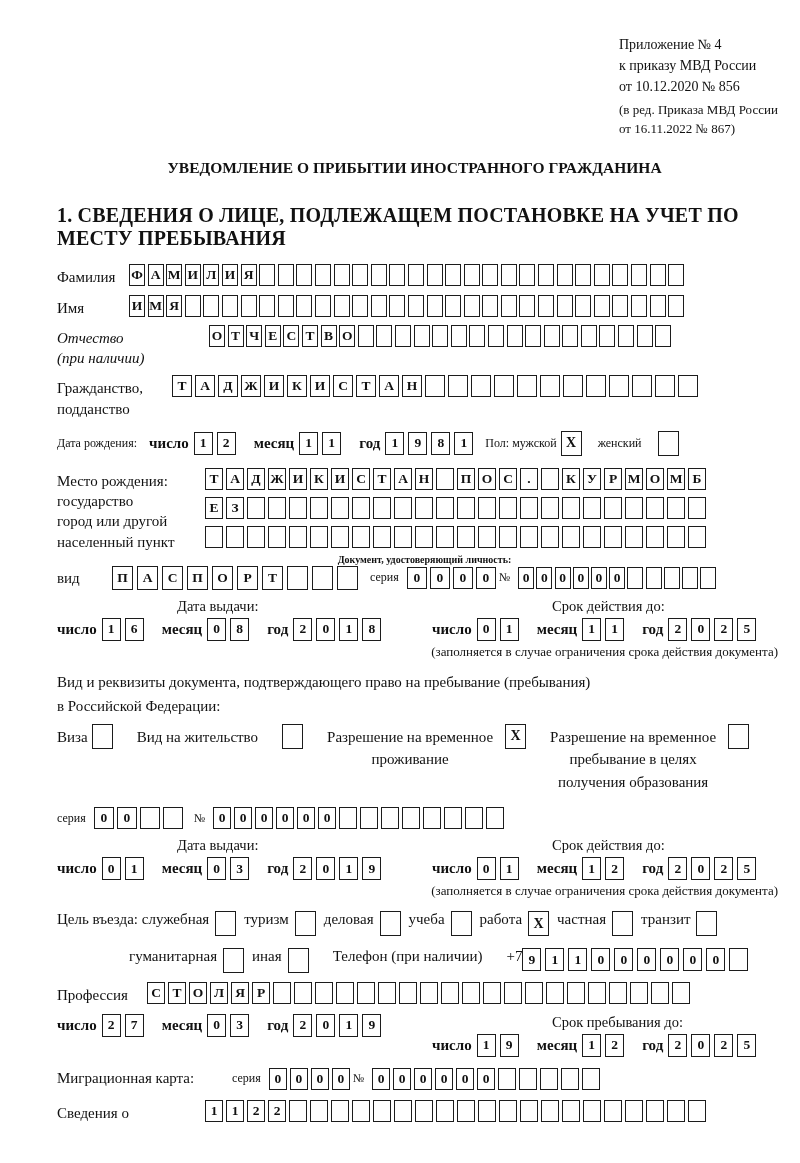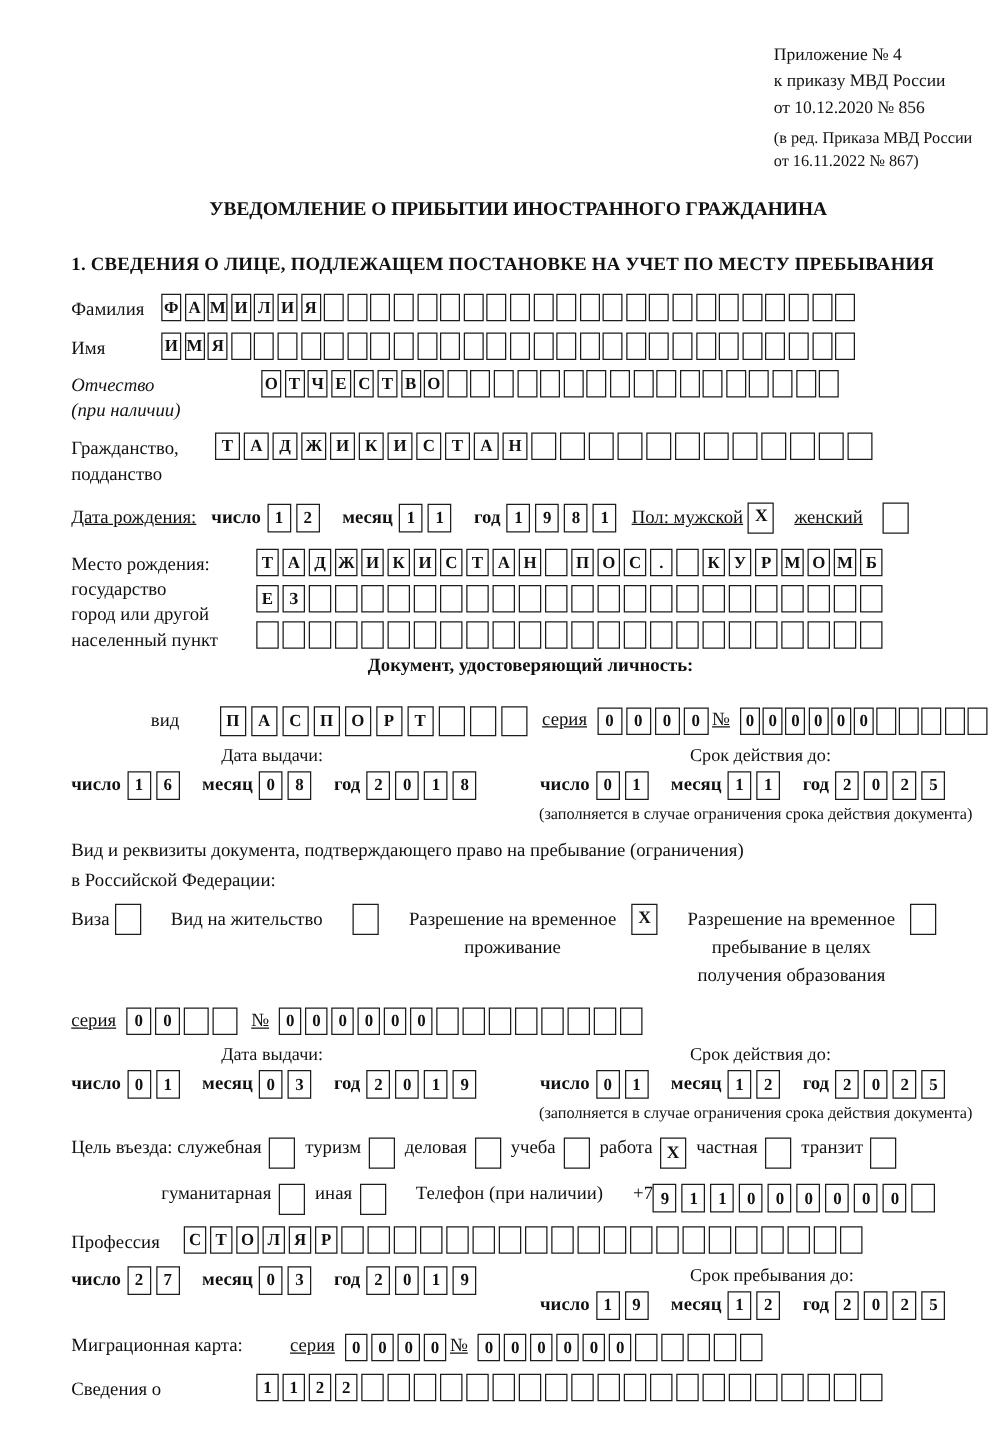--- a/index.html
+++ b/index.html
@@ -14,21 +14,21 @@
     padding: 34px 8px 10px 57px;
     overflow: hidden;
     background: #fff;
   }
   
   .appendix { margin-left: 562px; font-size: 14px; line-height: 1.5; }
   .appendix .small { font-size: 13px; margin-top: 4px; line-height: 1.45; }
   .forma { text-align: right; padding-right: 32px; font-weight: bold; font-size: 15px; margin-top: 18px; letter-spacing: .5px; }
   .title { text-align: center; font-weight: bold; font-size: 15.5px; margin-top: 16px; line-height: 1.65; margin-left: -20px;}
   .blank-line { display: inline-block; width: 58px; border-bottom: 2px solid #333; margin-left: 10px; height: 12px;}
-  .sec-heading { font-weight: bold; font-size: 15px; margin-top: 24px; margin-bottom: 14px; letter-spacing: .2px; }
+  .sec-heading { font-weight: bold; font-size: 20px; margin-top: 24px; margin-bottom: 14px; letter-spacing: .2px; }
 
   
   .row { display: flex; align-items: flex-start; margin-top: 7px; }
   .lbl { font-size: 15px; line-height: 1.35; padding-top: 3px; flex: 0 0 auto; }
   .w72  { width: 72px; }
   .w115 { width: 115px; }
   .w152 { width: 152px; font-style: italic; }
   .w148 { width: 148px; }
   .w55  { width: 55px; }
   .w88  { width: 90px; }
@@ -54,24 +54,24 @@
 
   
   .checkbox {
     display: inline-flex; align-items: center; justify-content: center;
     width: 21px; height: 25px;
     border: 1.6px solid #1c1c1c;
     font-size: 14px; font-weight: bold;
     background: #fff; flex: 0 0 auto;
   }
 
-  .inline-lbl { font-size: 15px; padding-top: 3px; text-decoration: underline; }
+  .inline-lbl { font-size: 12px; padding-top: 3px; }
   .gap4 { width: 4px; } .gap8 { width: 8px; } .gap12 { width: 12px; } .gap16 { width: 16px; } .gap24 { width: 24px; }
 
-  .center-bold { text-align: center; font-weight: bold; font-size: 15px; margin-top: 10px; }
+  .center-bold { text-align: center; font-weight: bold; font-size: 10px; margin-top: 10px; }
 
   
   .date-cols { display: flex; margin-top: 8px; }
   .date-col1 { flex: 0 0 375px; }
   .date-col2 { flex: 1 1 auto; }
   .date-caption { font-size: 14.5px; margin-bottom: 3px; }
   .cap1 { padding-left: 120px; }
   .cap2 { padding-left: 120px; }
   .dateline { display: flex; align-items: center; }
   .dateline .t { font-size: 15px; margin-right: 5px; font-weight: bold; }
@@ -362,21 +362,21 @@
           <span class="cell"></span>
           <span class="cell"></span>
           <span class="cell"></span>
           <span class="cell"></span>
         </div>
     </div>
   </div>
 
   <div class="center-bold" style="margin-top:2px;">Документ, удостоверяющий личность:</div>
 
-  <div class="row" style="margin-top:23px; align-items:center;justify-content:flex-end;">
+  <div class="row" style="margin-top:1px; align-items:center;">
     <div class="lbl w55" style="padding-top:0">вид</div>
     <div class="cells p28">
         <span class="cell">П</span>
         <span class="cell">А</span>
         <span class="cell">С</span>
         <span class="cell">П</span>
         <span class="cell">О</span>
         <span class="cell">Р</span>
         <span class="cell">Т</span>
         <span class="cell"></span>
@@ -451,21 +451,21 @@
             <span class="cell">0</span>
             <span class="cell">2</span>
             <span class="cell">5</span>
           </span>
       </div>
     </div>
   </div>
   <div class="note">(заполняется в случае ограничения срока действия документа)</div>
 
   <div class="plain">
-    <div>Вид и реквизиты документа, подтверждающего право на пребывание (ограничения)</div>
+    <div>Вид и реквизиты документа, подтверждающего право на пребывание (пребывания)</div>
     <div>в Российской Федерации:</div>
   </div>
 
   <div class="row" style="margin-top:6px;">
     <div class="chk-item">
       <span class="chk-lbl">Виза</span>
       <span class="gap4"></span>
       <span class="checkbox"></span>
     </div>
     <span class="gap24"></span>

